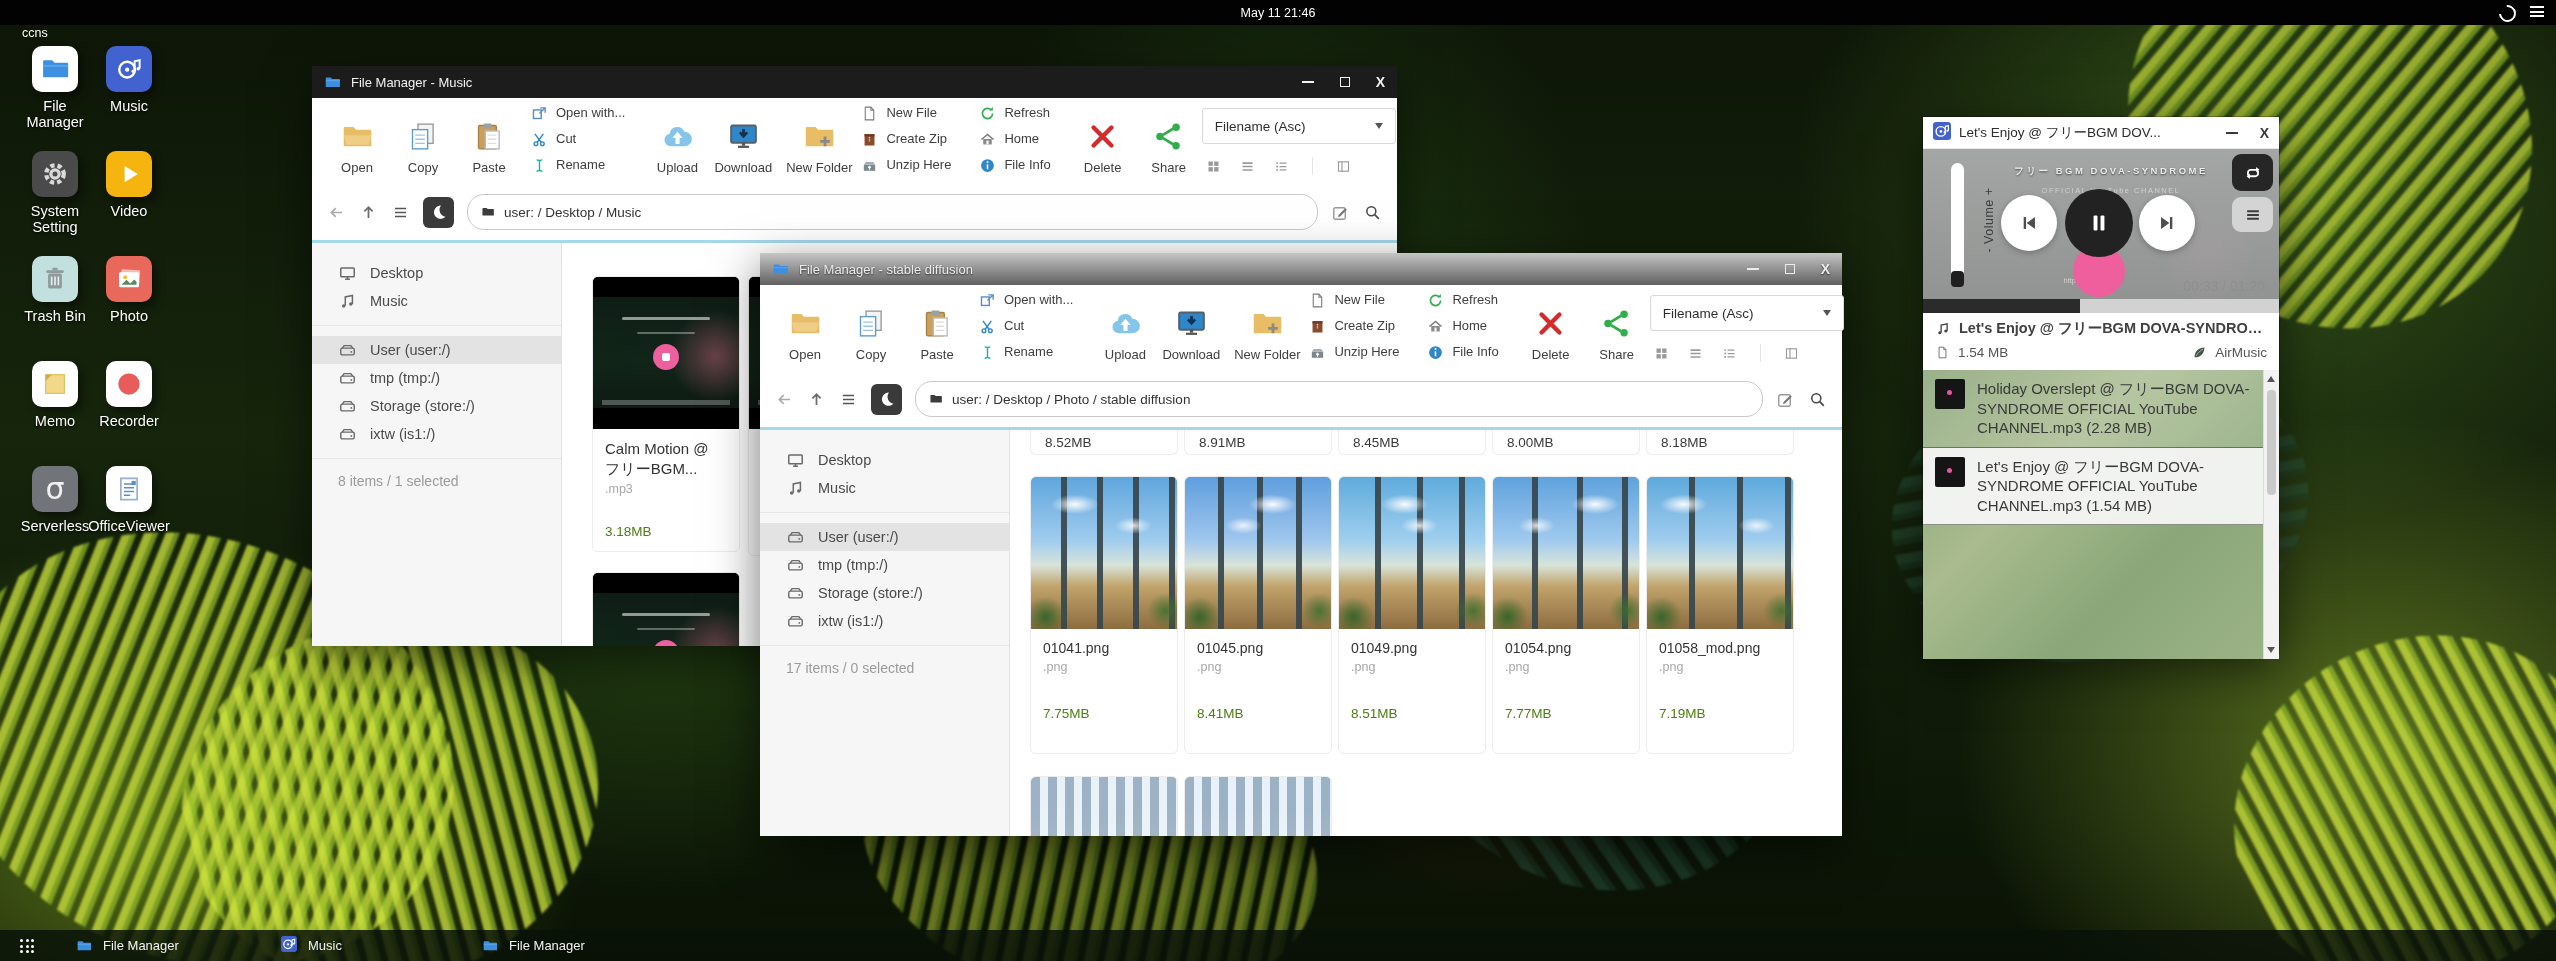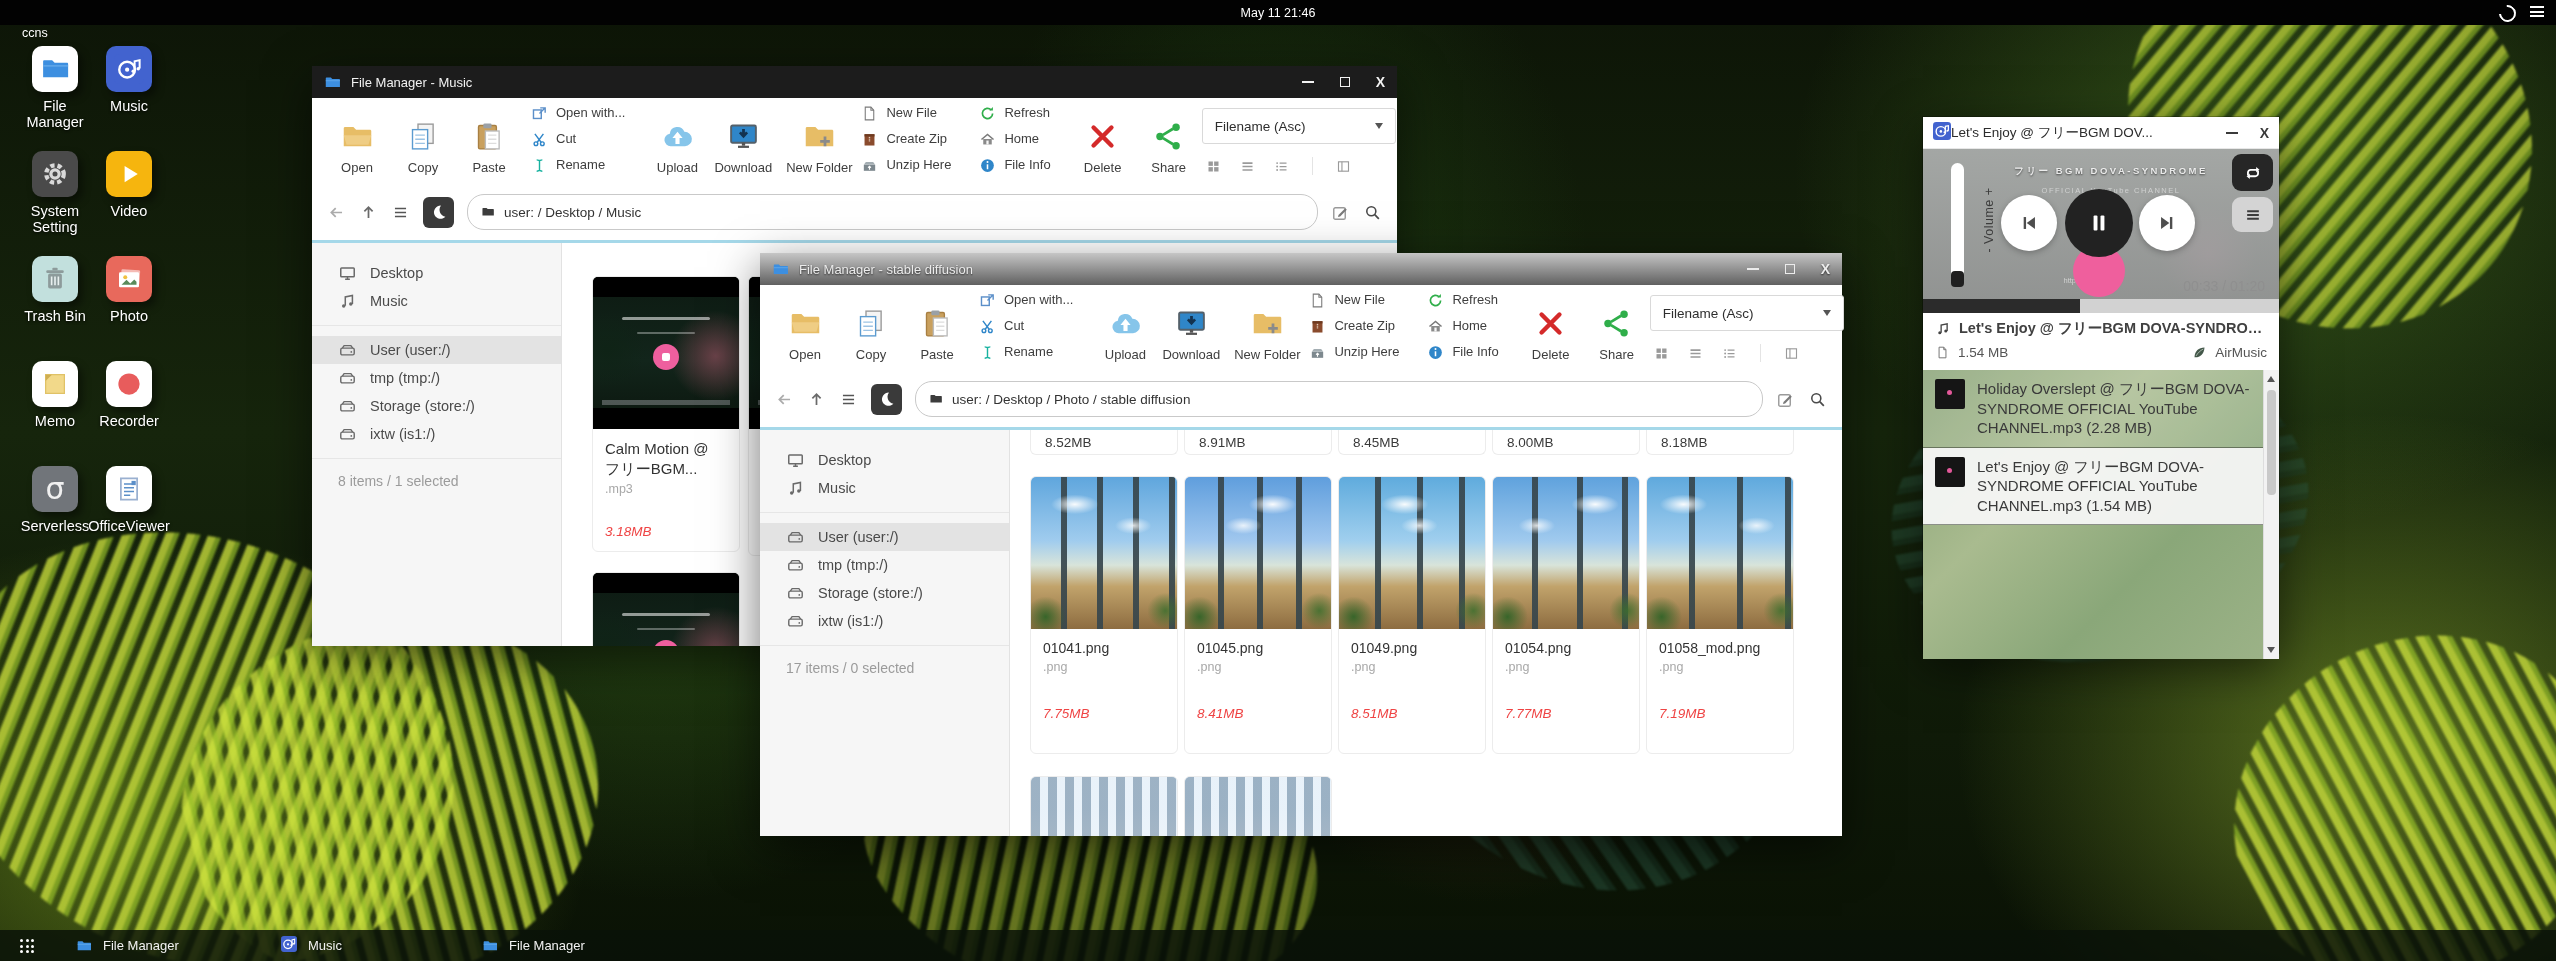--- a/index.html
+++ b/index.html
@@ -70,37 +70,37 @@
   .side-item.sel{background:#e3e3e3;}
   .side-sep{height:1px;background:#e6e6e6;margin:10px 0;}
   .side-status{padding-left:26px;color:#9b9b9b;font-size:14px;margin-top:14px;}
   .fm-content{flex:1;background:#fff;position:relative;overflow:hidden;}
   .fcard{width:148px;border:1px solid #ececec;border-radius:6px;background:#fff;overflow:hidden;
          box-sizing:border-box;flex-shrink:0;}
   .fthumb{width:100%;height:152px;}
   .fmeta{padding:10px 12px 12px;}
   .fname{font-size:14px;line-height:18px;color:#333;word-wrap:break-word;}
   .fext{font-size:12.5px;color:#a8a8a8;margin-top:3px;}
-  .fsize{font-size:13.5px;color:#ef4444;margin-top:32px;font-style:italic;}
+  .fsize{font-size:13.5px;color:#4d7c0f;margin-top:32px;}
   .cutcard{width:148px;height:25px;border:1px solid #ececec;border-top:none;border-radius:0 0 6px 6px;
            display:flex;align-items:center;padding-left:14px;font-size:13.5px;color:#3a3a3a;
            box-sizing:border-box;background:#fff;flex-shrink:0;}
   .mv-thumb{position:relative;background:
       linear-gradient(180deg,#000 0%,#000 13%,rgba(0,0,0,0) 13%,rgba(0,0,0,0) 86%,#000 86%,#000 100%),
       radial-gradient(circle 70px at 84% 52%, rgba(120,70,80,.85), transparent 65%),
       radial-gradient(circle 55px at 10% 48%, rgba(15,35,22,1), transparent 70%),
       linear-gradient(180deg,#0d1a12,#12251b 55%,#0b150d);}
   .mv-line{position:absolute;left:20%;right:20%;height:3px;background:rgba(255,255,255,.55);border-radius:2px;}
   .mv-cap{position:absolute;left:6%;right:6%;height:5px;background:rgba(200,200,210,.35);}
   .mv-dot{position:absolute;width:26px;height:26px;border-radius:50%;background:#ee5f9e;
           left:calc(50% - 13px);display:flex;align-items:center;justify-content:center;}
   .mv-dot i{width:8px;height:8px;background:#fff;border-radius:2px;}
   
   #player{left:1923px;top:117px;width:356px;height:536px;z-index:6;background:none;outline:1px solid rgba(0,0,0,.25);}
-  .pl-title{height:32px;background:#fff;display:flex;align-items:center;padding:12px 10px;
+  .pl-title{height:32px;background:#fff;display:flex;align-items:center;gap:8px;padding:12px 10px;
             border-bottom:1px solid #e7e7e7;box-sizing:border-box;}
   .pl-title .t{flex:1;font-size:13.5px;color:#2d2d2d;white-space:nowrap;overflow:hidden;}
   .pl-art{height:150px;position:relative;overflow:hidden;background:
       linear-gradient(rgba(176,176,176,.90),rgba(158,158,158,.90)),
       radial-gradient(circle 70px at 80% 70%, #7a5560, transparent 70%),
       radial-gradient(circle 80px at 15% 60%, #27402d, transparent 70%),
       linear-gradient(180deg,#31503a,#1e3326);}
   .vol-track{position:absolute;left:28px;top:14px;width:13px;height:118px;background:#fff;border-radius:7px;}
   .vol-thumb{position:absolute;left:0;bottom:-6px;width:13px;height:16px;background:#1f1f1f;border-radius:4px;}
   .vol-label{position:absolute;left:-4px;top:64px;width:140px;text-align:center;font-size:12.5px;color:#3c3c3c;

